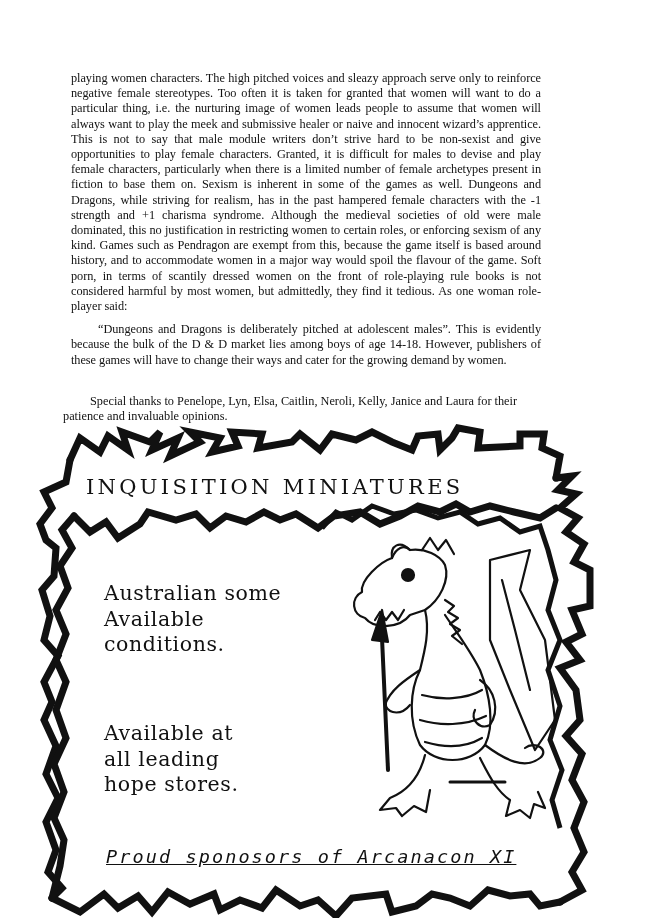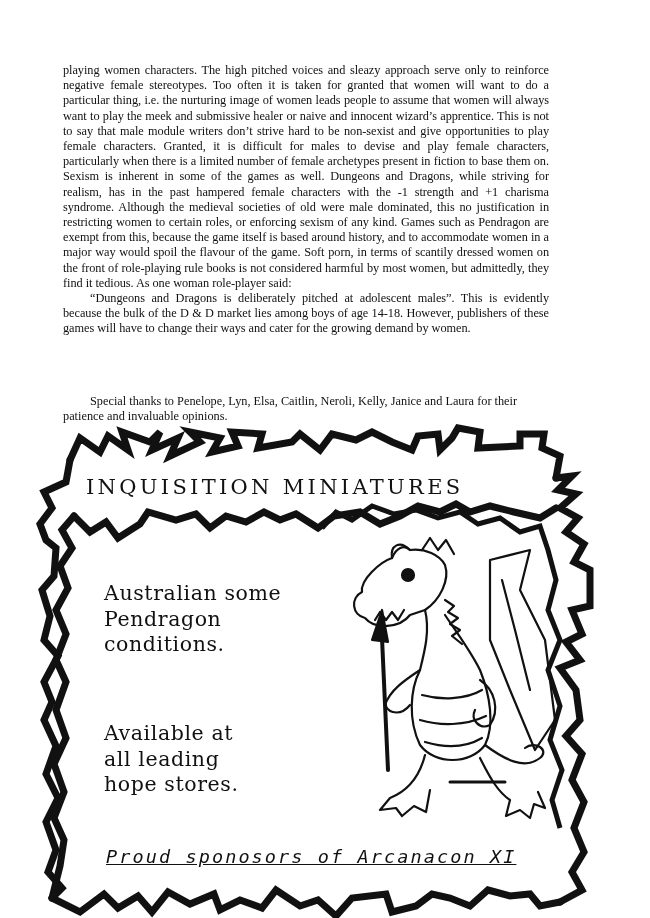--- a/index.html
+++ b/index.html
@@ -2,21 +2,21 @@
 <html><head>
   <meta charset="utf-8">
   <style>
     html, body { margin: 0; padding: 0; background: #ffffff; }
     body { width: 650px; height: 918px; position: relative; overflow: hidden; color: #111; }
     .article {
       position: absolute; left: 63px; top: 63px; width: 486px;
       font-family: "Liberation Serif", serif; font-size: 12.3px; line-height: 15.2px;
       text-align: justify; letter-spacing: -0.05px;
     }
-    .article p { margin: 0; }
+    .article p { margin: 8px; }
     .article p.indent { text-indent: 27px; }
     .thanks { position: absolute; left: 63px; top: 394px; width: 486px;
       font-family: "Liberation Serif", serif; font-size: 12.3px; line-height: 15.2px; }
     .thanks p { margin: 0; text-indent: 27px; }
     .ad { position: absolute; left: 0; top: 420px; width: 597px; height: 498px; padding-left: 32px; }
     .ad svg.border { position: absolute; left: 0; top: 0; }
     .ad-title {
       position: absolute; left: 86px; top: 55px; width: 460px;
       font-family: "DejaVu Serif", serif; font-size: 21px; letter-spacing: 3.3px;
       white-space: nowrap; color: #111;
@@ -67,21 +67,21 @@
 
     <g fill="none" stroke="#111" stroke-width="5">
       <path d="M322,108 L336,92 L352,100 L372,86 L394,94 L416,90 L438,98 L460,92 L478,104 L500,98 L520,112 L540,106 L548,130 L556,160 L548,190 L560,220 L548,250 L560,286 L550,320 L562,350 L552,380 L560,408"></path>
     </g>
   </svg>
 
   <div class="ad-title">INQUISITION MINIATURES</div>
 
   <div class="ad-copy one">
     <p>Australian some</p>
-    <p>Pendragon</p>
+    <p>Available</p>
     <p>conditions.</p>
   </div>
 
   <div class="ad-copy two">
     <p>Available at</p>
     <p>all leading</p>
     <p>hope stores.</p>
   </div>
 
   <svg class="dragon" viewBox="0 0 250 305">

